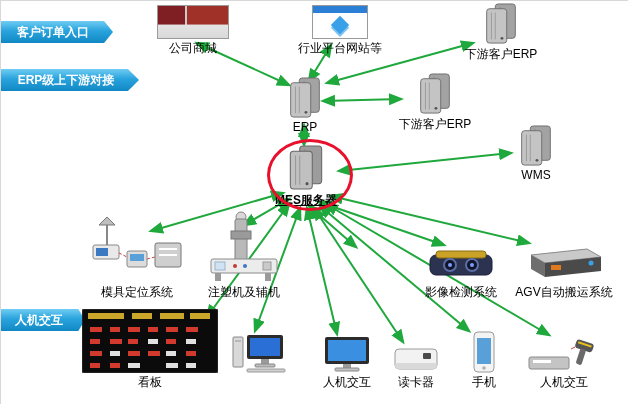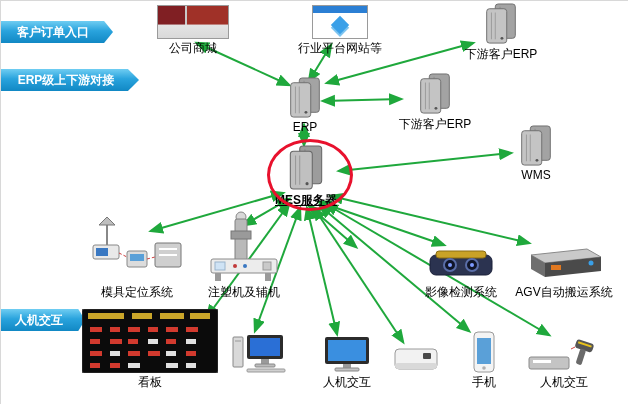--- a/index.html
+++ b/index.html
@@ -244,20 +244,21 @@
     </svg>
     <div class="node-label">人机交互</div>
   </div>
 
   <div class="node" style="left:384px;top:344px;width:62px;">
     <svg width="46" height="28" viewBox="0 0 46 28">
       <rect x="2" y="4" width="42" height="20" rx="4" fill="#f2f2f2" stroke="#9a9a9a"></rect>
       <rect x="2" y="18" width="42" height="6" rx="3" fill="#d9d9d9"></rect>
       <rect x="30" y="8" width="8" height="6" rx="1" fill="#4a4a4a"></rect>
     </svg>
+    <div class="node-label">读卡器</div>
   </div>
 
   <div class="node" style="left:458px;top:330px;width:50px;">
     <svg width="24" height="42" viewBox="0 0 24 42">
       <rect x="2" y="1" width="20" height="40" rx="4" fill="#f4f4f4" stroke="#9a9a9a"></rect>
       <rect x="5" y="7" width="14" height="26" fill="#5aa0d8"></rect>
       <circle cx="12" cy="37" r="1.8" fill="#b0b0b0"></circle>
     </svg>
     <div class="node-label">手机</div>
   </div>

